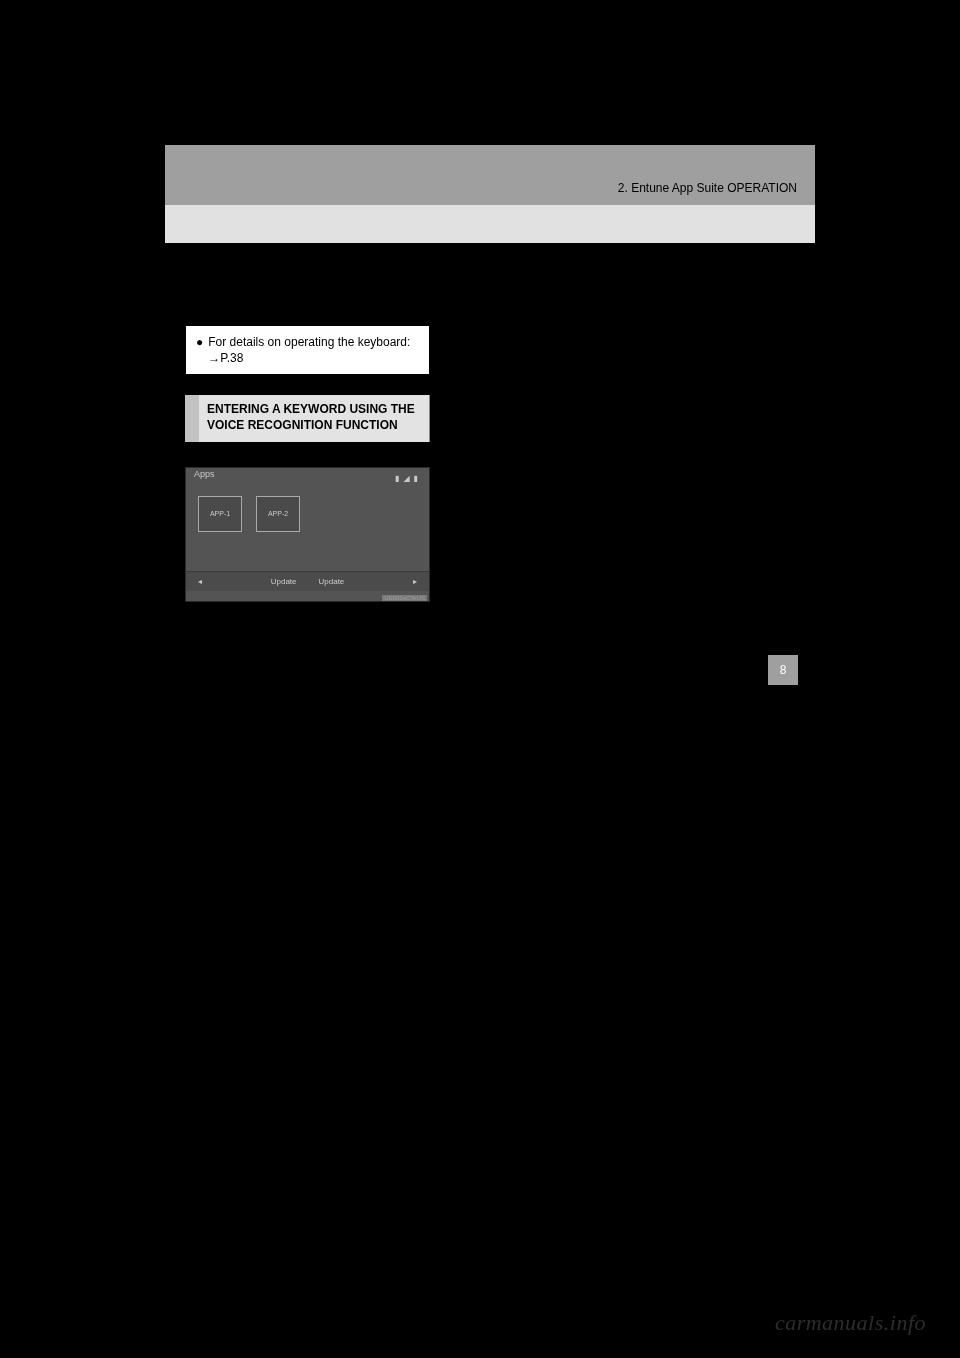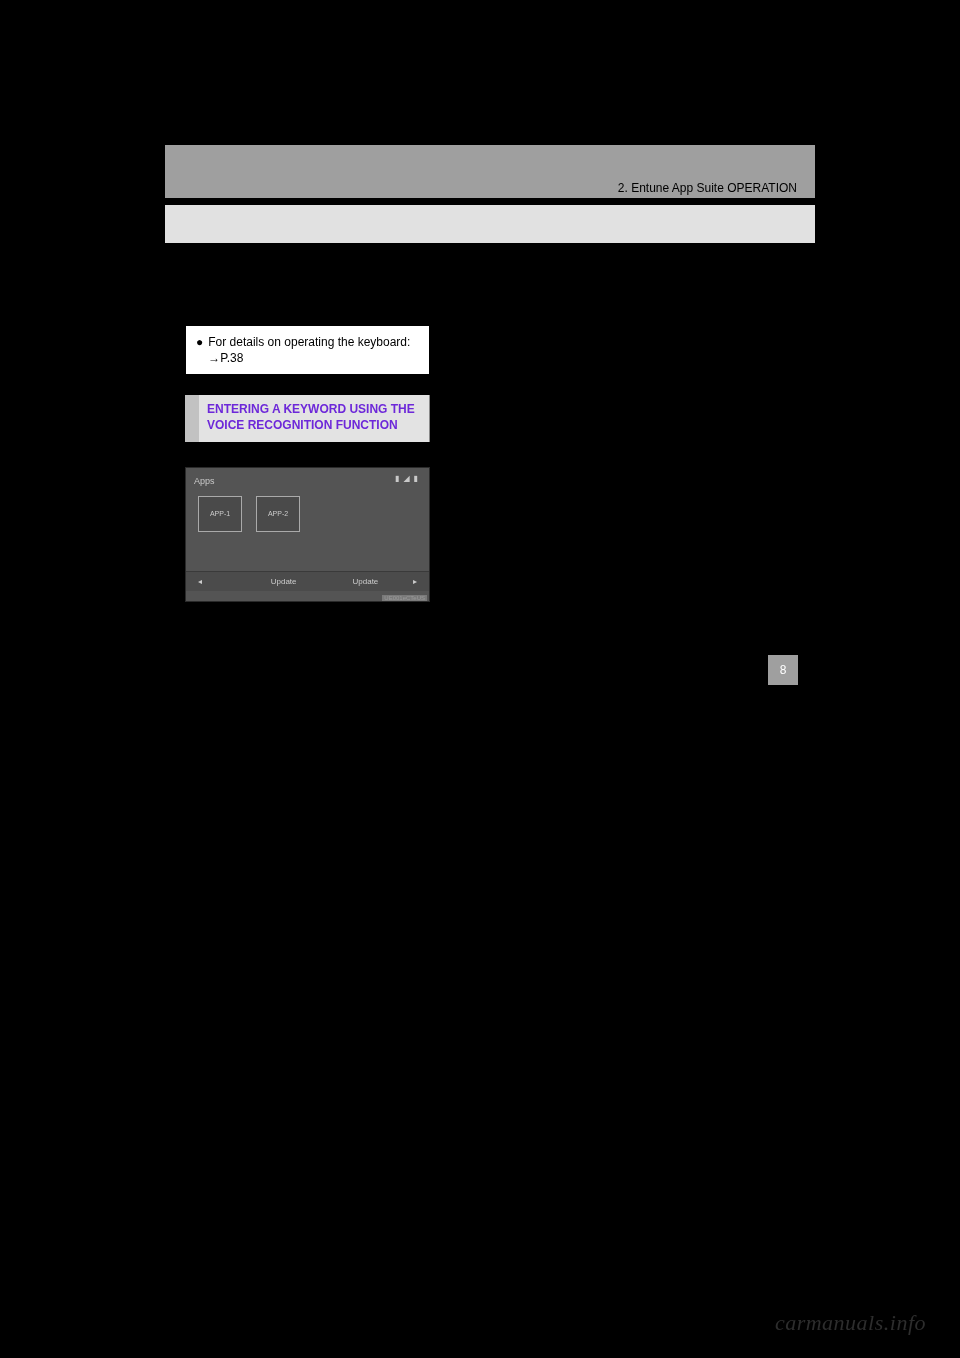--- a/index.html
+++ b/index.html
@@ -16,21 +16,21 @@
     left: 165px;
     top: 145px;
     width: 650px;
     height: 1050px;
     background: #000;
   }
   .header-bar {
     position: absolute;
     left: 0; top: 0;
     width: 650px;
-    height: 53px;
+    height: 60px;
     background: #9f9f9f;
   }
   .header-label {
     position: absolute;
     right: 18px;
     top: 36px;
     font-size: 12px;
     color: #000;
   }
   .header-light {
@@ -87,35 +87,35 @@
     width: 14px;
     background: #c2c2c2;
   }
   .heading-text {
     flex: 1;
     background: #e3e3e3;
     border-right: 1px solid #888;
     padding: 7px 10px 8px 8px;
     font-size: 12px;
     font-weight: bold;
-    color: #6d28d9;
+    color: #000000;
     line-height: 1.3;
   }
   
   .screenshot {
     margin-top: 25px;
     width: 245px;
     height: 135px;
     background: #545454;
     position: relative;
     border: 1px solid #2a2a2a;
   }
   .ss-top {
     position: absolute;
-    left: 8px; top: 8px;
+    left: 8px; top: 1px;
     font-size: 9px;
     color: #c9c9c9;
   }
   .ss-status {
     position: absolute;
     right: 10px; top: 6px;
     font-size: 8px;
     color: #c9c9c9;
     letter-spacing: 1px;
     display: flex;
@@ -146,21 +146,20 @@
     height: 20px;
     background: #4b4b4b;
     border-top: 1px solid #3a3a3a;
     display: flex;
     align-items: center;
   }
   .ss-btn {
     font-size: 8px;
     color: #ccc;
     text-align: center;
-    margin-left: 34px;
   }
   .ss-arrow {
     width: 28px;
     font-size: 8px;
     color: #ccc;
     text-align: center;
   }
   .ss-mid {
     flex: 1;
     display: flex;

